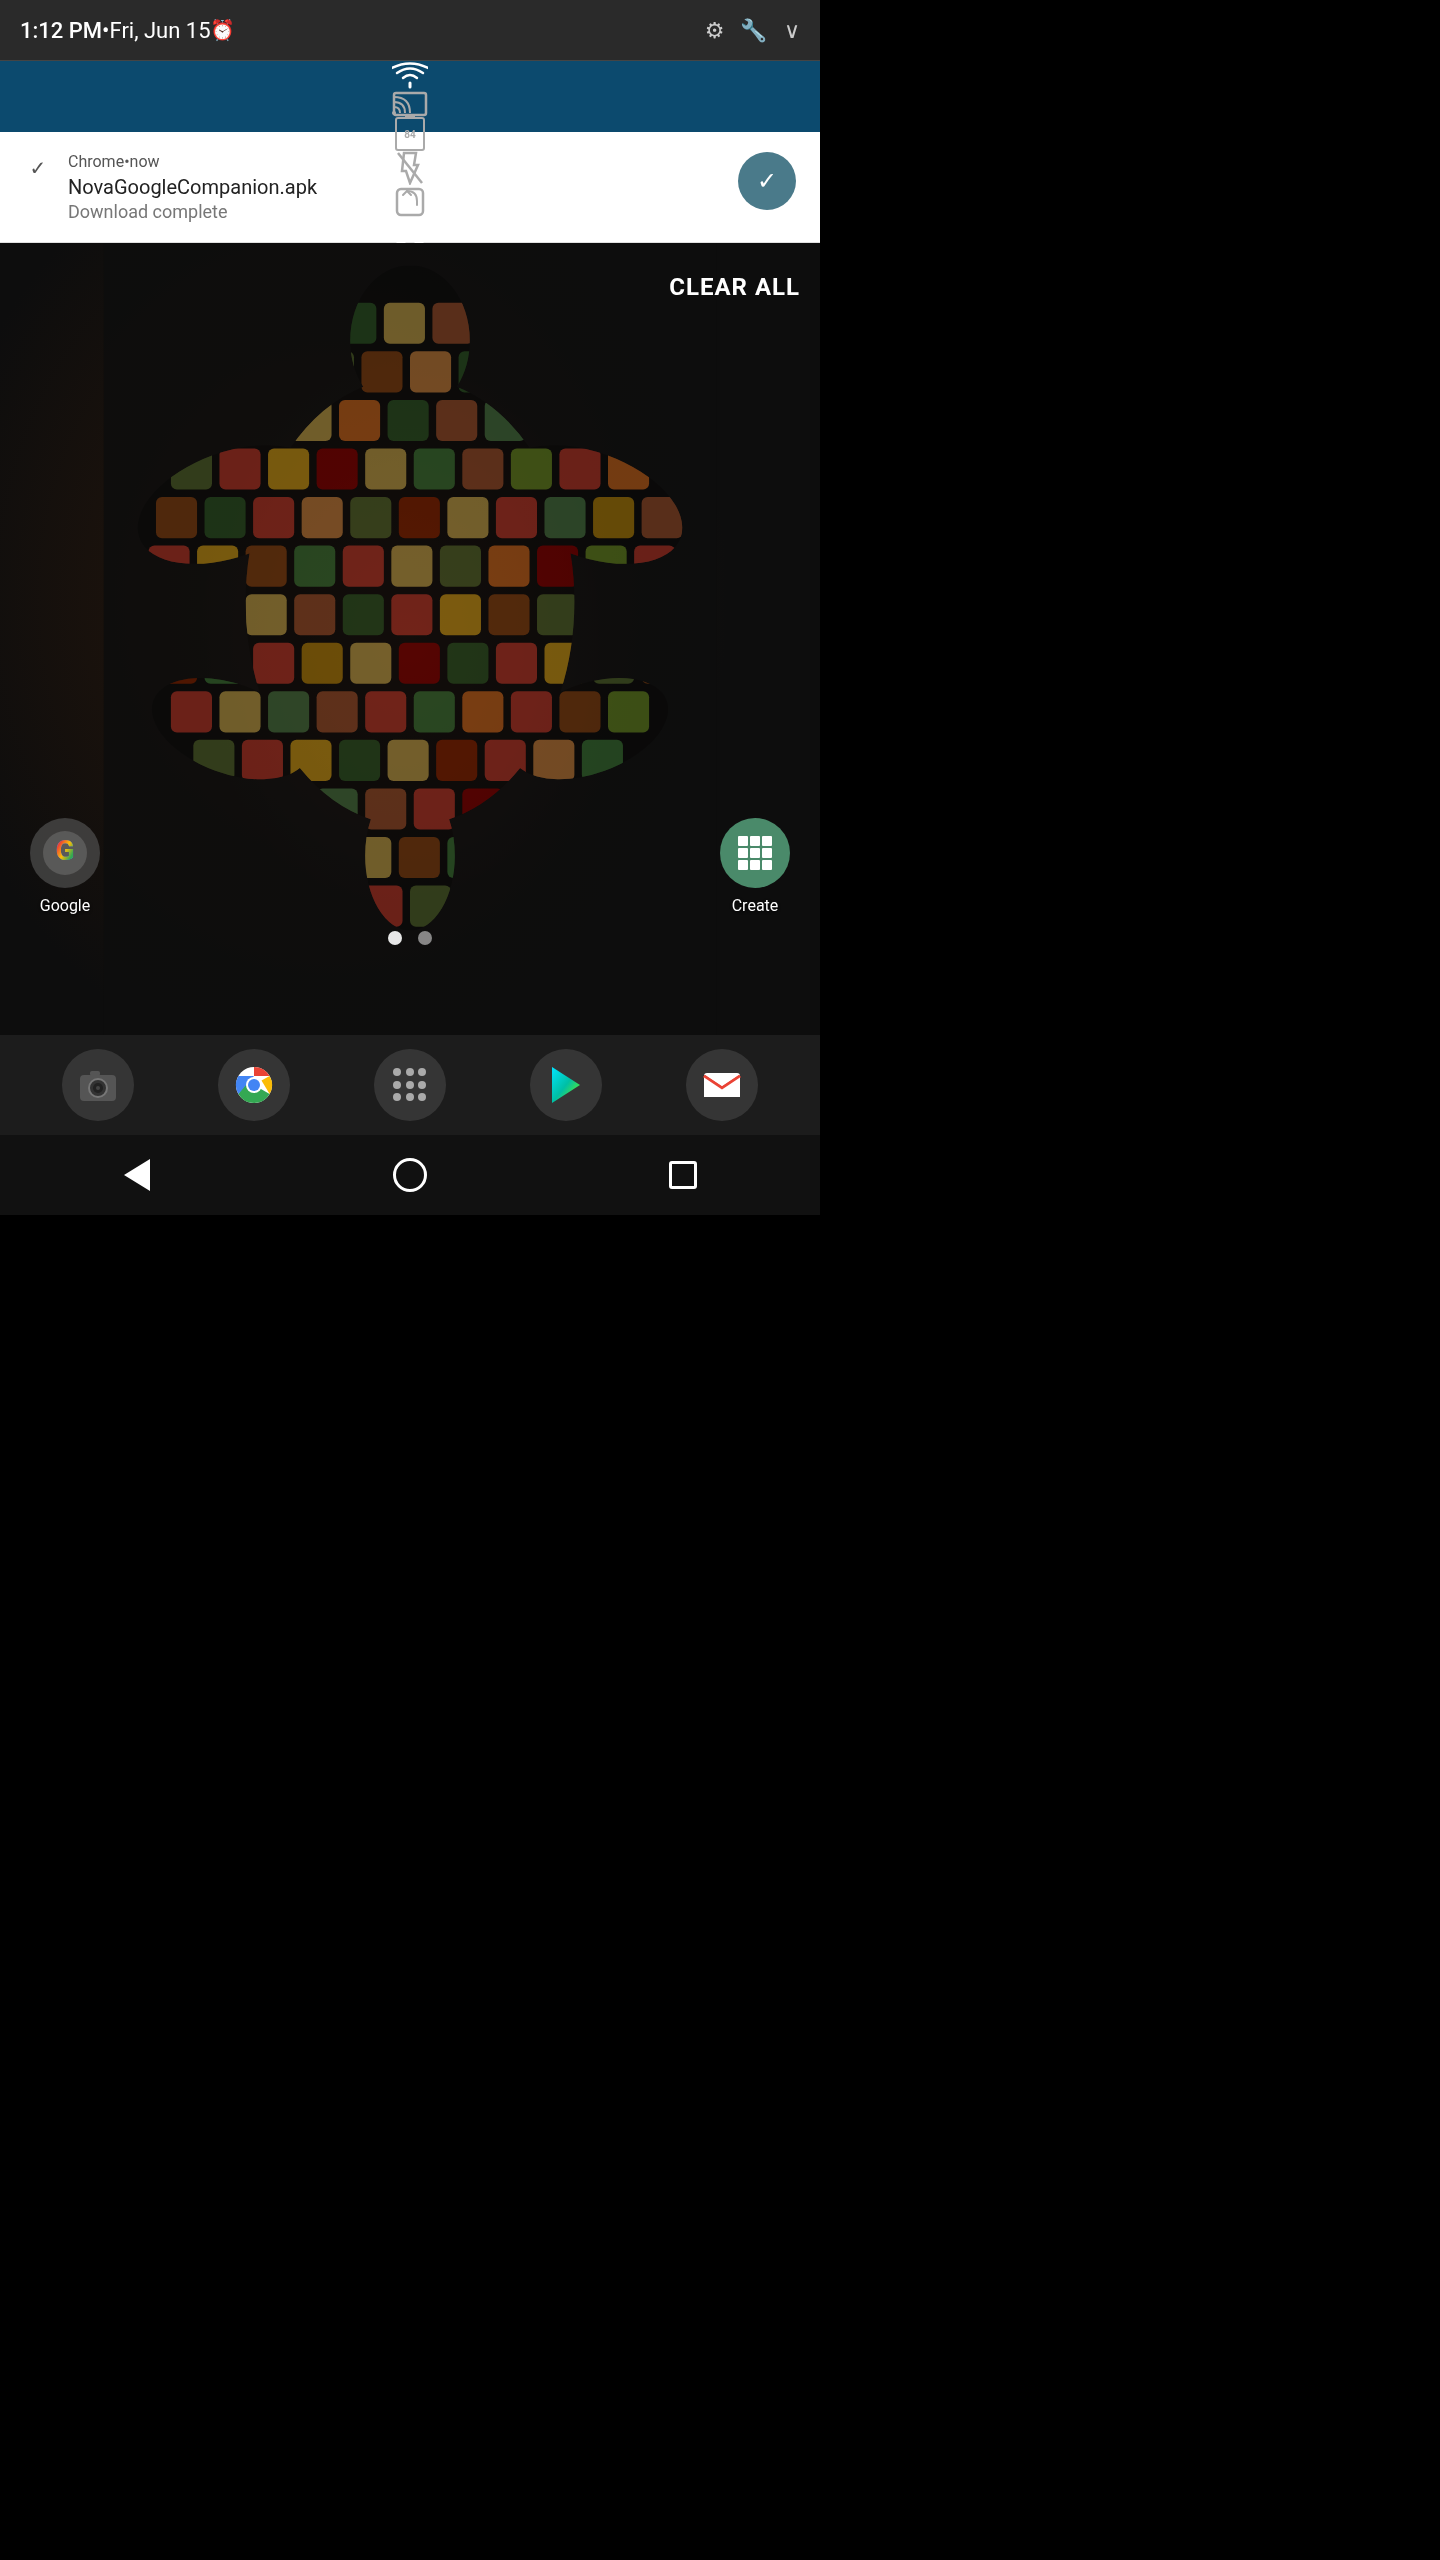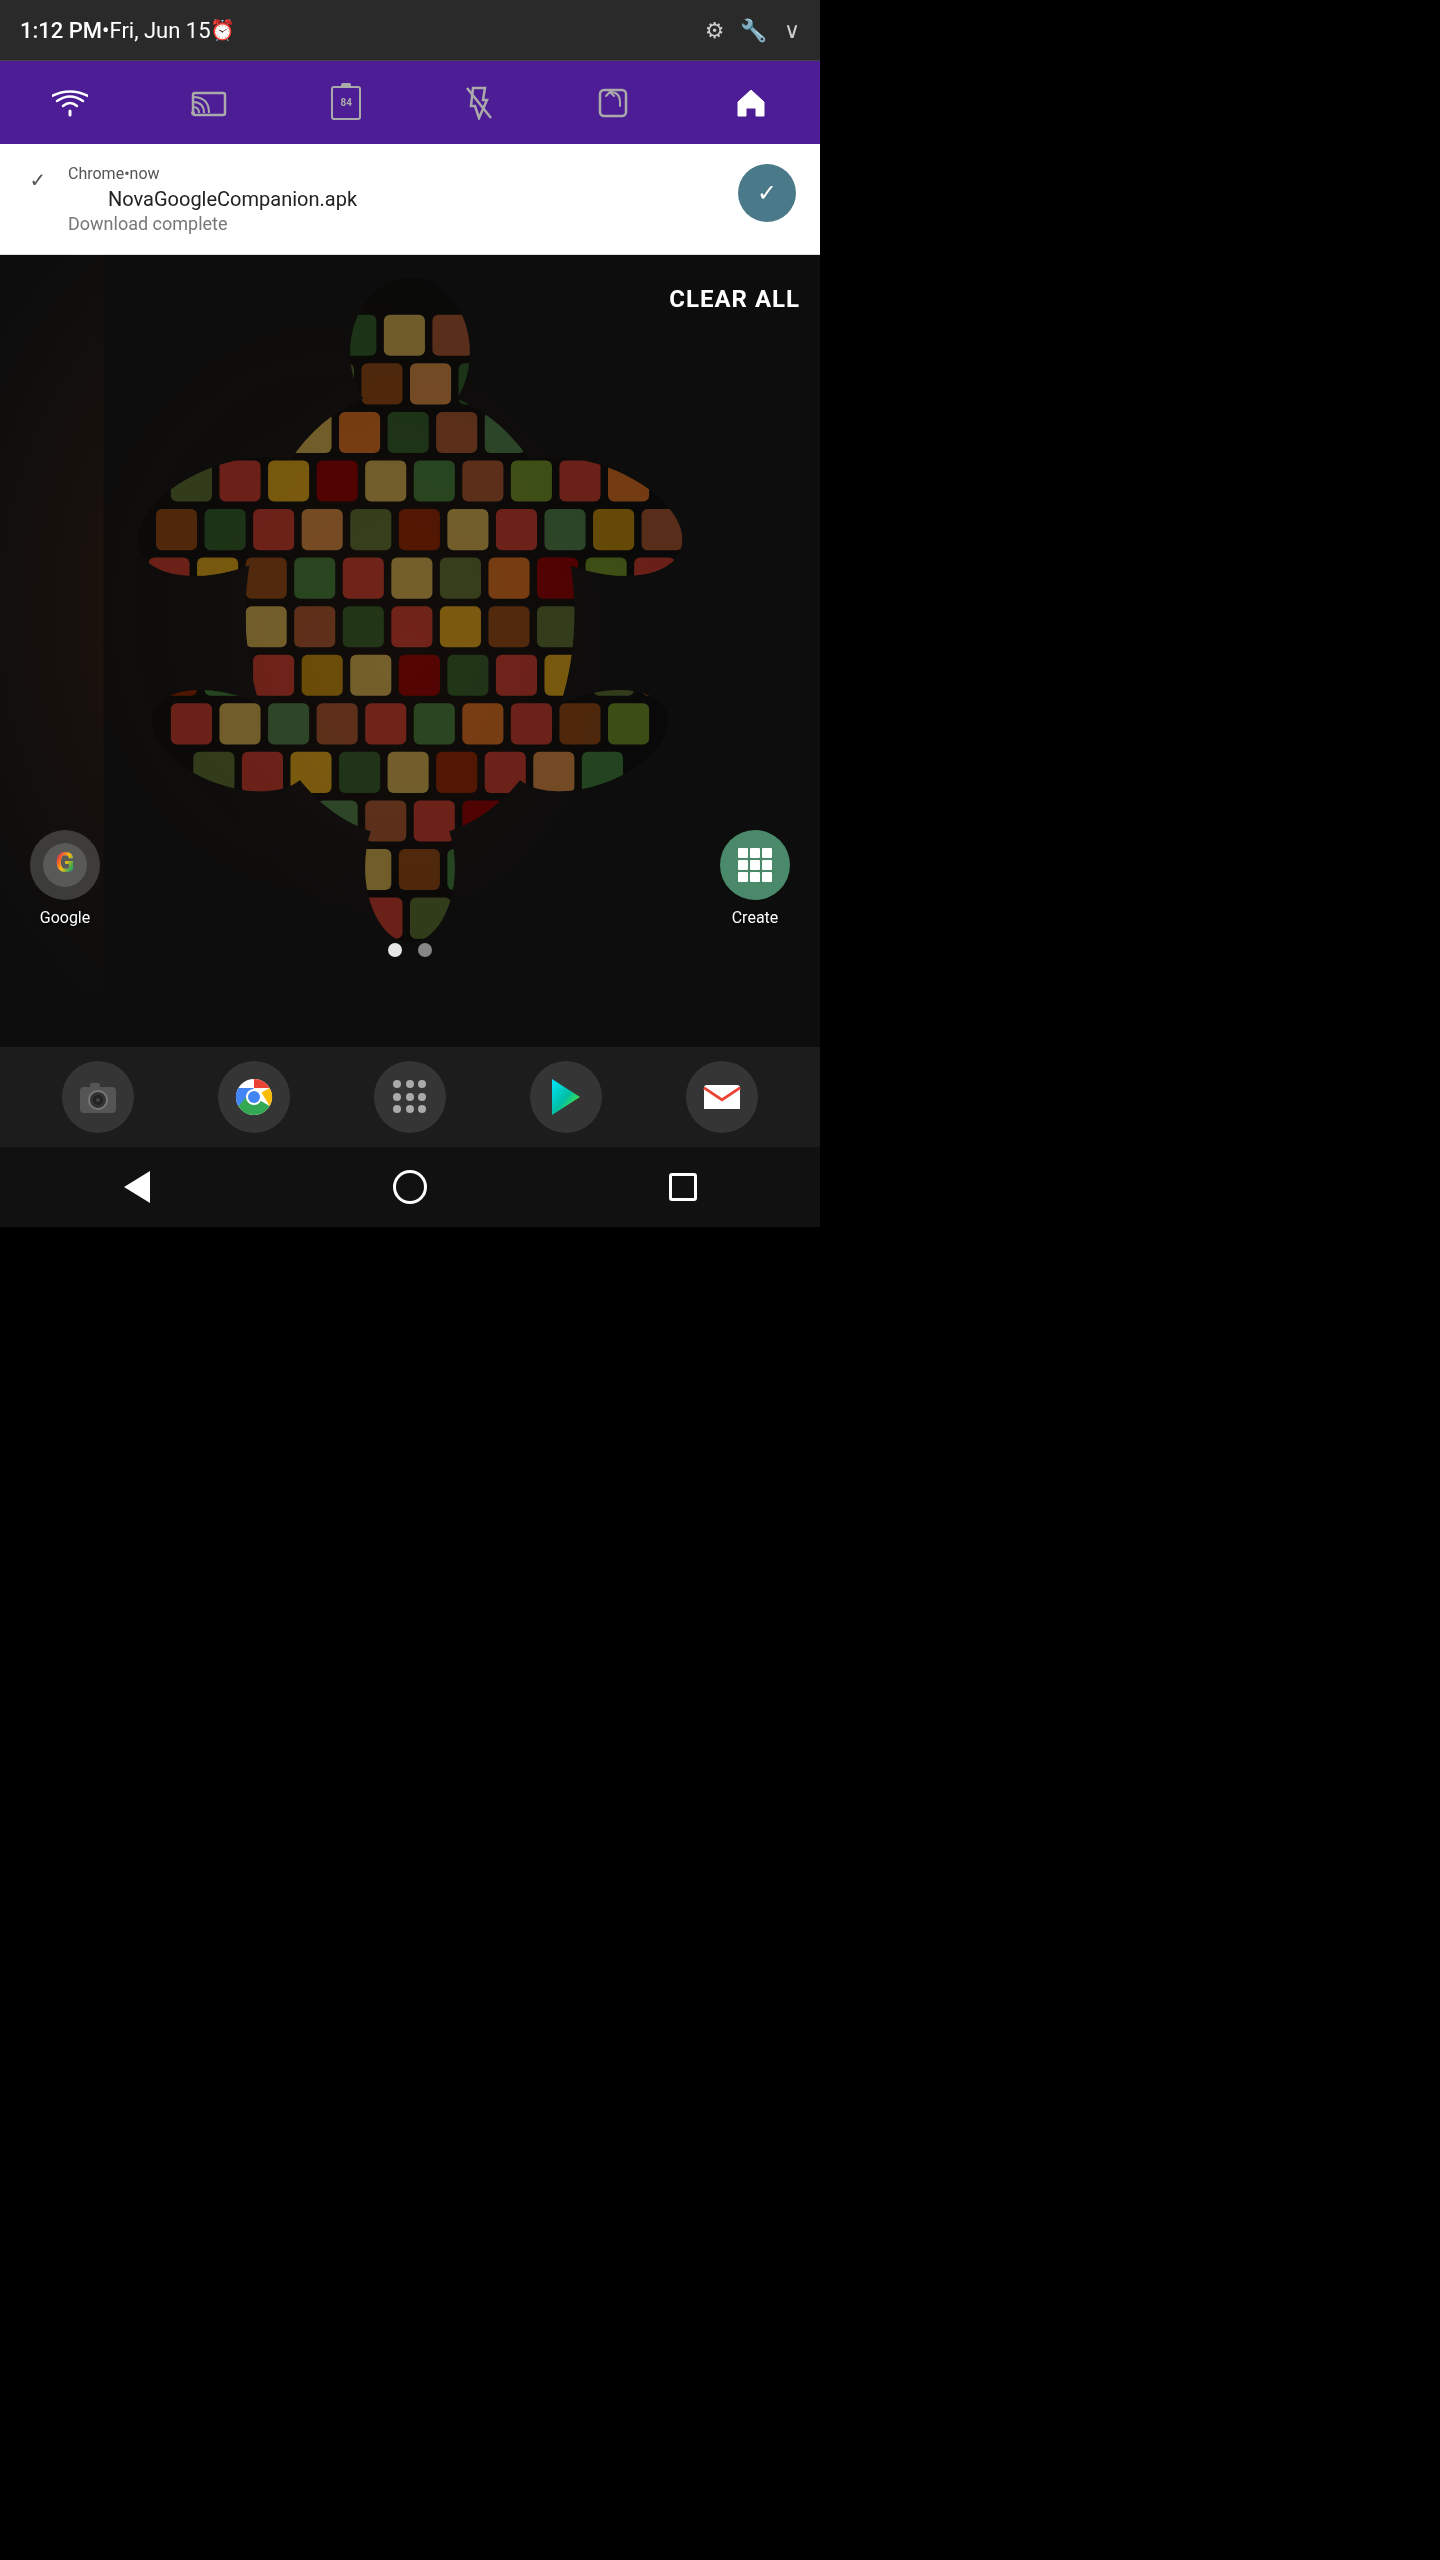--- a/index.html
+++ b/index.html
@@ -49,26 +49,27 @@
       gap: 16px;
     }
     .gear-icon, .wrench-icon, .chevron-icon {
       color: #ccc;
       font-size: 22px;
     }
 
     
     .quick-settings {
       width: 100%;
-      height: 84px;
-      background: #4c1d95;
+      height: 72px;
+      background: #0c4a6e;
       display: flex;
       align-items: center;
       justify-content: space-around;
       border-top: 1px solid #444;
+      flex-direction: column;
     }
     .qs-icon {
       color: #ccc;
       font-size: 30px;
       display: flex;
       flex-direction: column;
       align-items: center;
     }
     .qs-icon.active { color: #fff; }
 
@@ -117,21 +118,20 @@
     }
     .notif-time {
       color: #555;
       font-size: 16px;
     }
     .notif-title {
       color: #222;
       font-size: 20px;
       font-weight: 400;
       margin-bottom: 2px;
-      margin-left: 40px;
     }
     .notif-desc {
       color: #777;
       font-size: 18px;
     }
     .notif-action-btn {
       width: 58px;
       height: 58px;
       border-radius: 50%;
       background: #4a7a8a;

